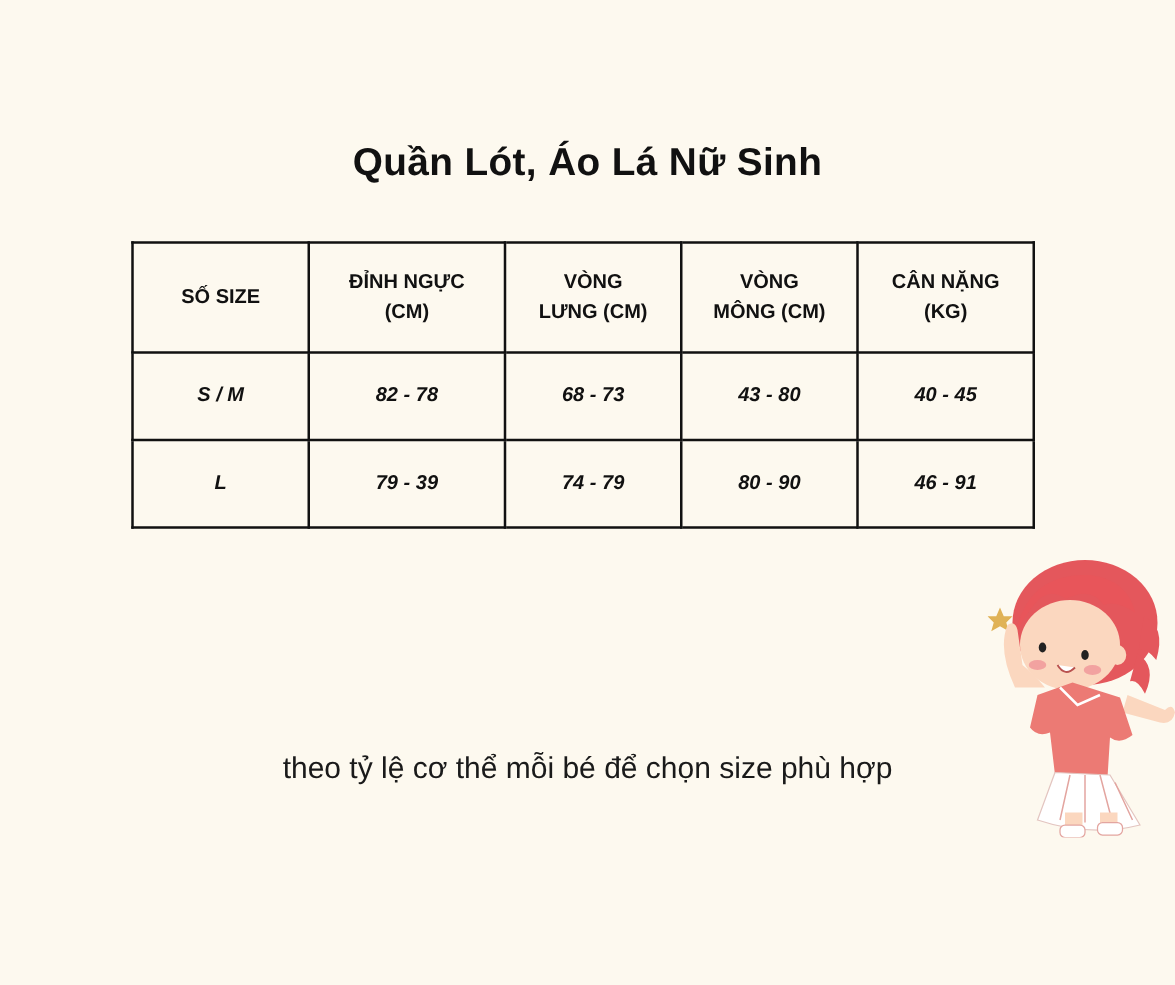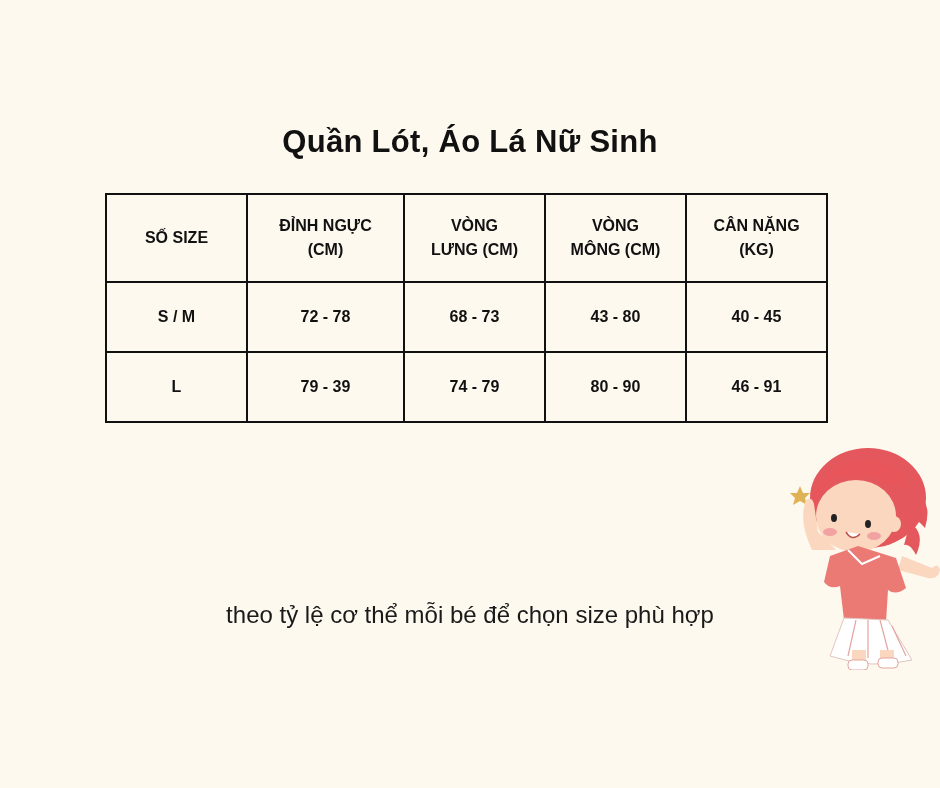--- a/index.html
+++ b/index.html
@@ -7,21 +7,21 @@
     width: 940px; height: 788px;
     background: #fdf9ef;
     position: relative;
     overflow: hidden;
     font-family: "Liberation Sans", "DejaVu Sans", sans-serif;
     color: #111;
   }
   .title {
     position: absolute;
     left: 0; width: 940px;
-    top: 124px;
+    top: 112px;
     text-align: center;
     font-size: 31px;
     font-weight: bold;
     letter-spacing: 0.3px;
   }
   table.size-table {
     position: absolute;
     left: 105px; top: 193px;
     border-collapse: collapse;
     table-layout: fixed;
@@ -33,21 +33,21 @@
     vertical-align: middle;
     font-weight: bold;
     font-size: 16px;
     padding: 0;
   }
   table.size-table th {
     height: 86px;
     line-height: 24px;
     font-size: 16px;
   }
-  table.size-table td { height: 68px; }
+  table.size-table td { height: 68px; font-style: italic; }
   .col0 { width: 141px; }
   .col1 { width: 157px; }
   .col2 { width: 141px; }
   .col3 { width: 141px; }
   .col4 { width: 141px; }
   .note {
     position: absolute;
     left: 60px; width: 820px;
     top: 596px;
     text-align: center;
@@ -79,21 +79,21 @@
       <th><span>SỐ SIZE</span></th>
       <th><span>ĐỈNH NGỰC</span><br><span>(CM)</span></th>
       <th><span>VÒNG</span><br><span>LƯNG (CM)</span></th>
       <th><span>VÒNG</span><br><span>MÔNG (CM)</span></th>
       <th><span>CÂN NẶNG</span><br><span>(KG)</span></th>
     </tr>
   </thead>
   <tbody>
     <tr>
       <td>S / M</td>
-      <td>72 - 78</td>
+      <td>82 - 78</td>
       <td>68 - 73</td>
       <td>43 - 80</td>
       <td>40 - 45</td>
     </tr>
     <tr>
       <td>L</td>
       <td>79 - 39</td>
       <td>74 - 79</td>
       <td>80 - 90</td>
       <td>46 - 91</td>

